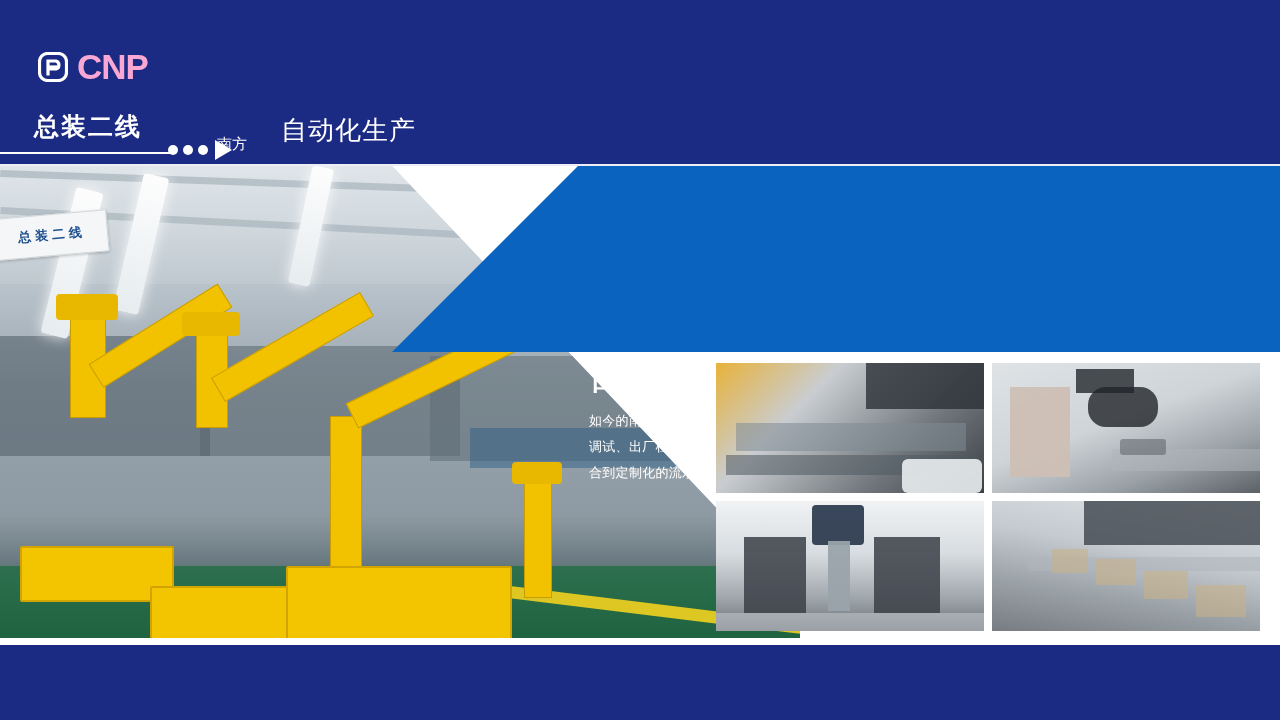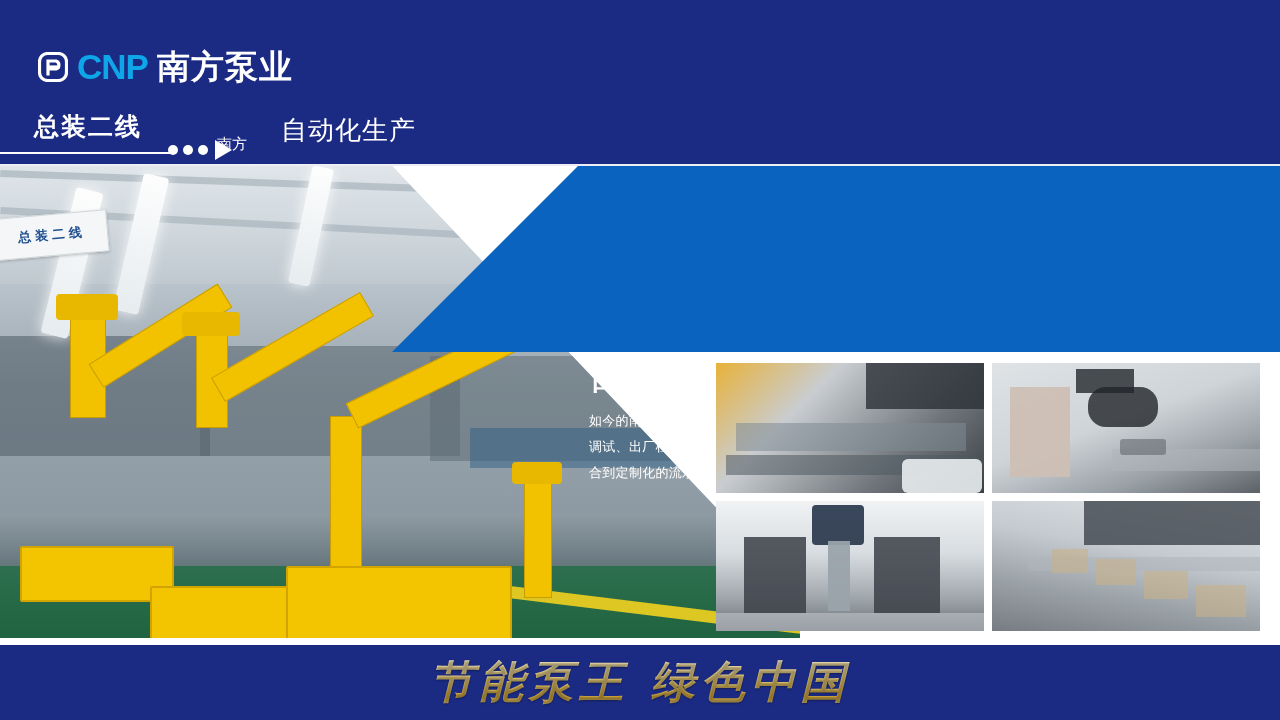--- a/index.html
+++ b/index.html
@@ -7,21 +7,21 @@
     width:1280px;height:720px;overflow:hidden;
     font-family:"Liberation Sans","DejaVu Sans",sans-serif;
     background:#1b2b84;
   }
   .slide{position:relative;width:1280px;height:720px;background:#1b2b84;overflow:hidden;}
 
   
   .header{position:absolute;left:0;top:0;width:1280px;height:166px;background:#1b2b84;}
   .logo{position:absolute;left:38px;top:52px;display:flex;align-items:center;gap:9px;}
   .logo-mark{width:30px;height:30px;position:relative;flex:none;}
-  .logo-cnp{color:#0ea5e9;font-size:35px;font-weight:bold;letter-spacing:-1px;line-height:30px;}
+  .logo-cnp{color:#f9a8d4;font-size:35px;font-weight:bold;letter-spacing:-1px;line-height:30px;}
   .logo-cn{color:#fff;font-size:33px;font-weight:bold;line-height:30px;letter-spacing:1px;
            font-family:"DejaVu Sans","Liberation Sans",sans-serif;}
   .kicker{position:absolute;left:34px;top:110px;color:#fff;font-size:25px;font-weight:bold;
           letter-spacing:2px;font-family:"DejaVu Sans",sans-serif;}
   .rule{position:absolute;left:0;top:152px;width:175px;height:2px;background:#fff;}
   .dots{position:absolute;left:168px;top:140px;display:flex;align-items:center;gap:5px;}
   .dot{width:10px;height:10px;border-radius:50%;background:#fff;}
   .tri{width:0;height:0;border-left:17px solid #fff;border-top:10px solid transparent;
        border-bottom:10px solid transparent;margin-left:2px;}
   .crumb{position:absolute;left:217px;top:135px;color:#fff;font-size:15px;
@@ -97,21 +97,20 @@
 
     <div class="logo">
       <span class="logo-mark">
         <svg width="30" height="30" viewBox="0 0 30 30">
           <rect x="1.5" y="1.5" width="27" height="27" rx="8" ry="8" fill="none" stroke="#ffffff" stroke-width="3.2"></rect>
           <path d="M10 22 L10 9 L18 9 A4.2 4.2 0 0 1 18 17 L13 17" fill="none" stroke="#ffffff" stroke-width="3.2" stroke-linecap="square"></path>
           <rect x="11" y="13.4" width="11" height="3" fill="#ffffff"></rect>
         </svg>
       </span>
       <span class="logo-cnp">CNP</span>
-      <span class="logo-cn">南方泵业</span>
     </div>
 
     <div class="kicker">总装二线</div>
     <div class="rule"></div>
 
     <div class="dots">
       <span class="dot"></span>
       <span class="dot"></span>
       <span class="dot"></span>
       <span class="tri"></span>
@@ -198,17 +197,14 @@
         <div class="t-ov" style="left:60px;top:48px;width:36px;height:24px;background:#cbb085;"></div>
         <div class="t-ov" style="left:104px;top:58px;width:40px;height:26px;background:#cbb085;"></div>
         <div class="t-ov" style="left:152px;top:70px;width:44px;height:28px;background:#cbb085;"></div>
         <div class="t-ov" style="left:204px;top:84px;width:50px;height:32px;background:#cbb085;"></div>
       </div>
     </div>
 
   </div>
 
   <div class="footer"></div>
-  <div class="slogan">
-    <span>节能泵王 绿色中国</span>
-  </div>
 
 </div>
 
 </body></html>

